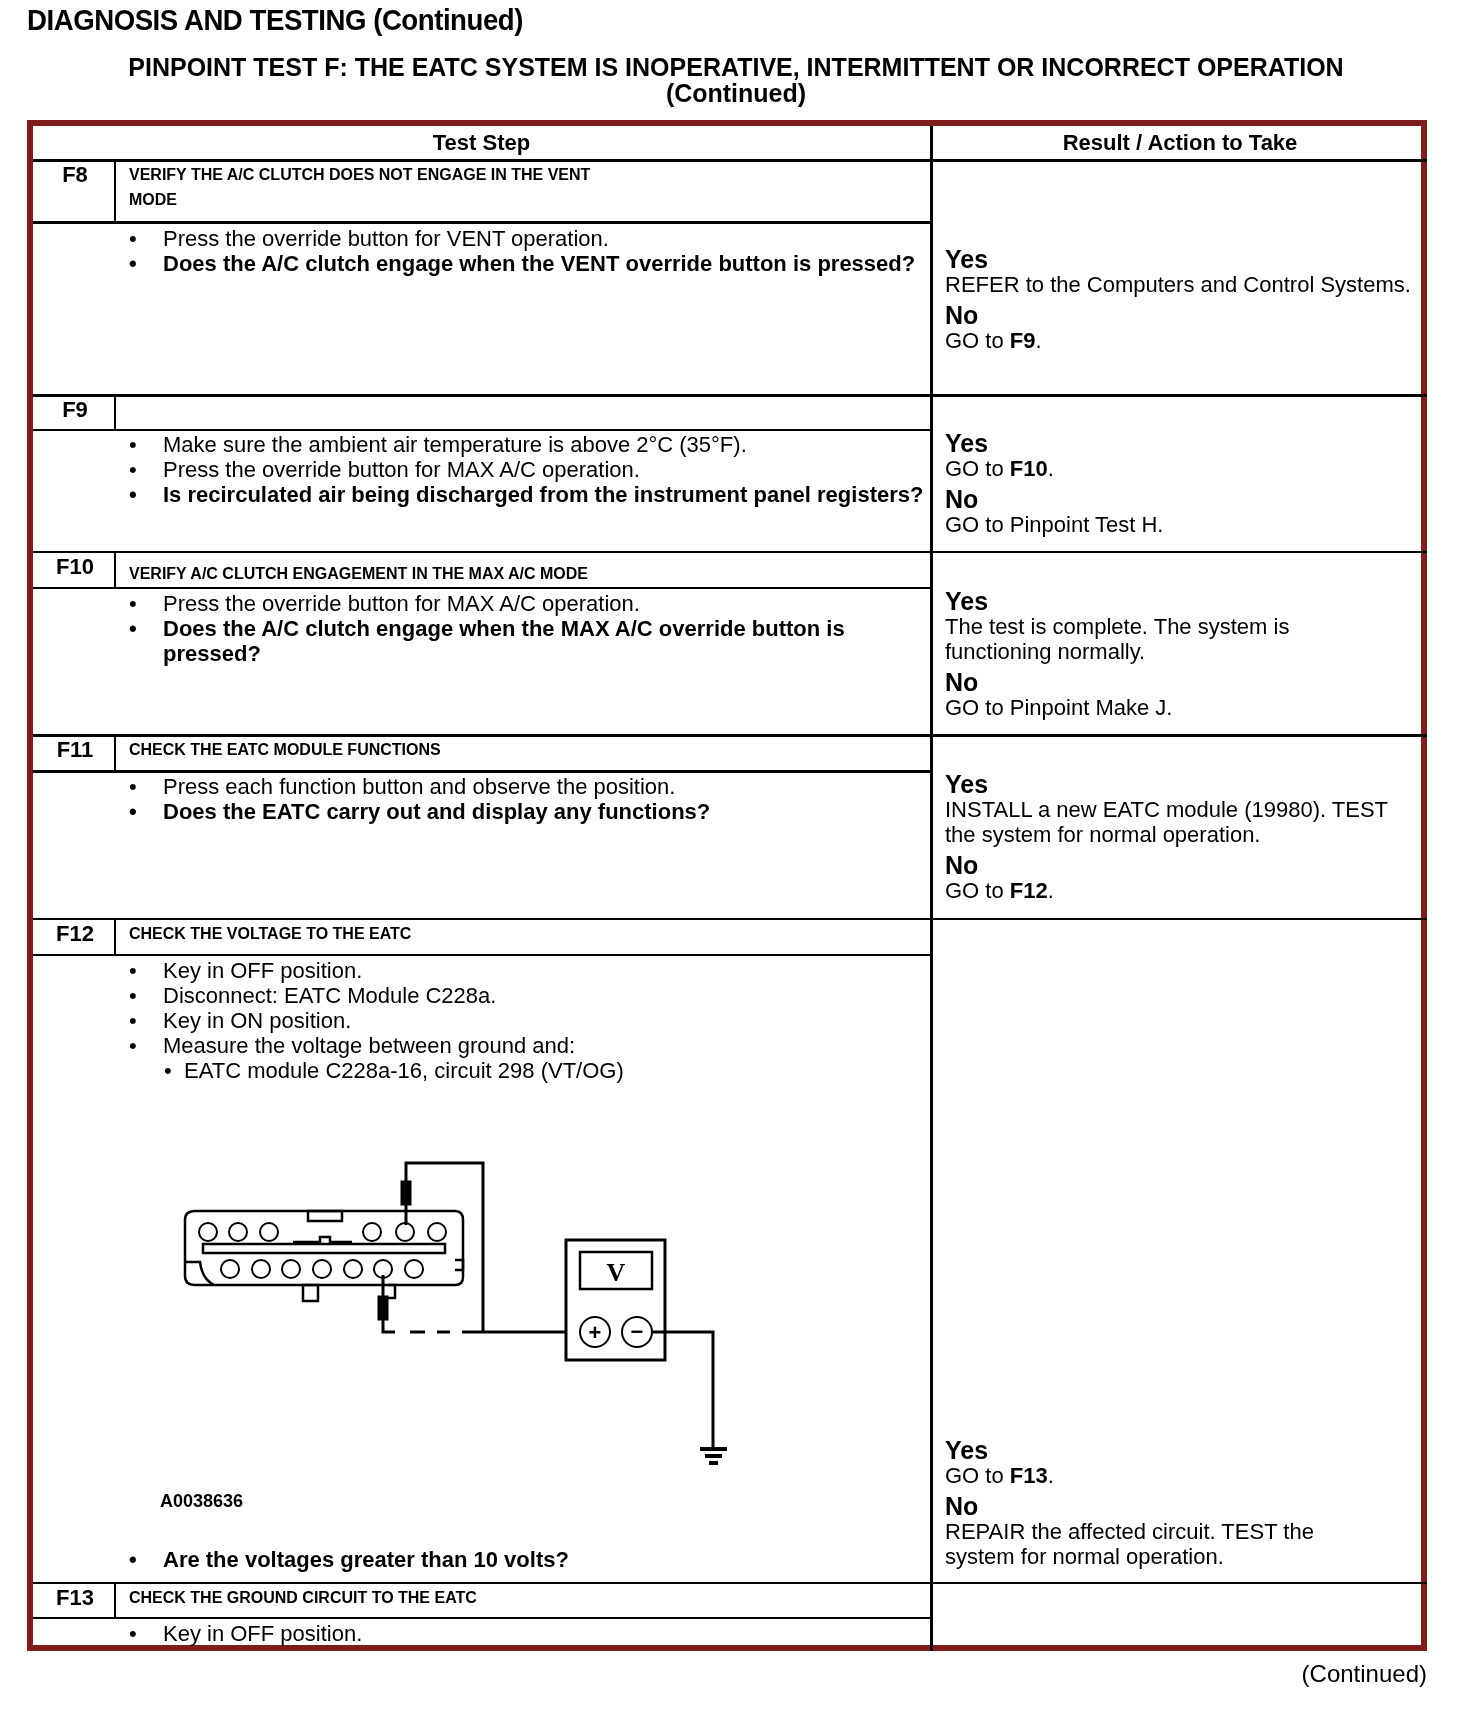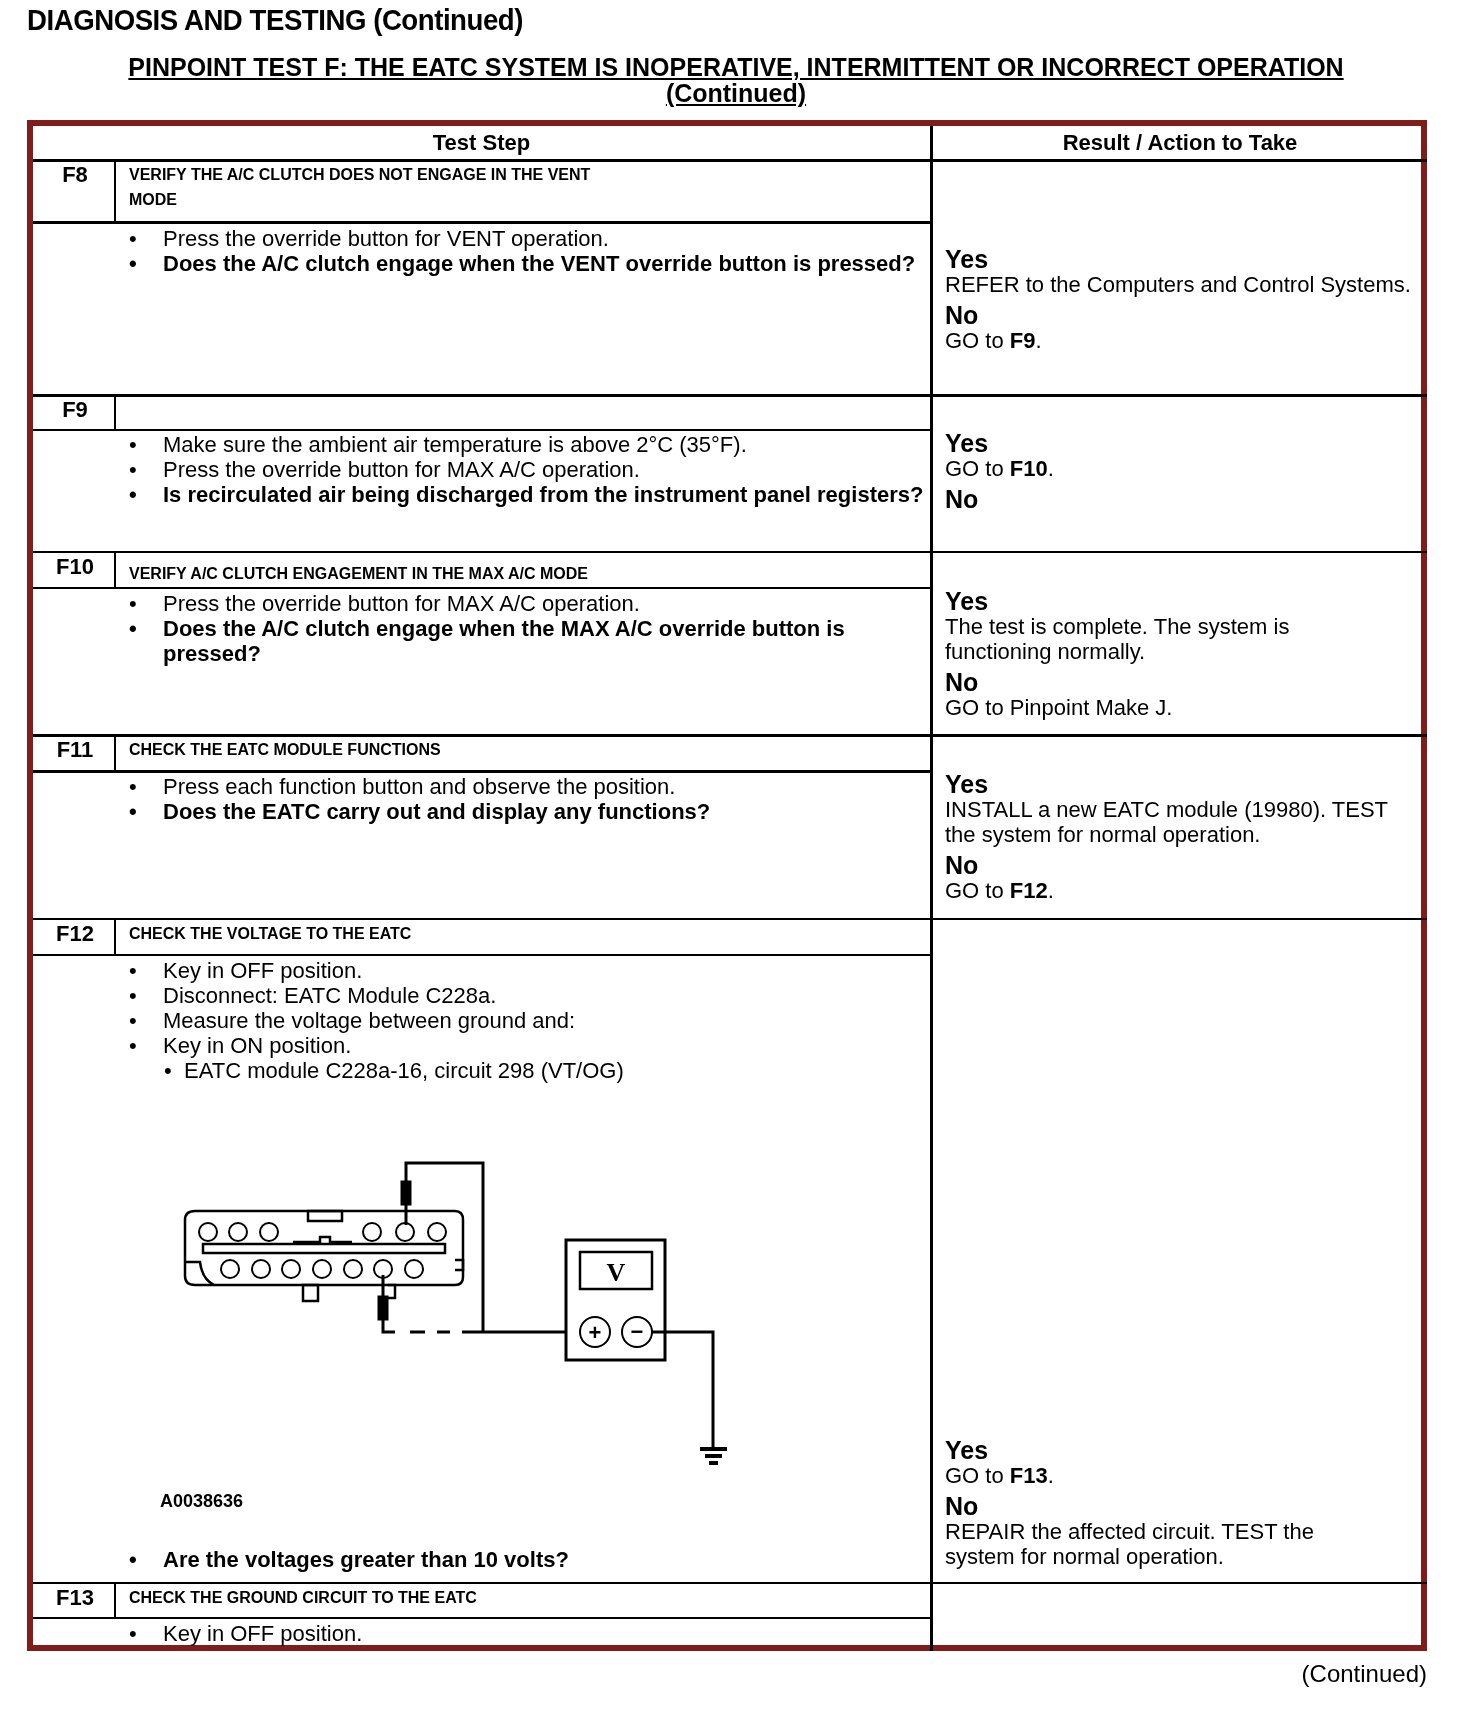--- a/index.html
+++ b/index.html
@@ -1,18 +1,18 @@
 <!DOCTYPE html>
 <html><head>
 <meta charset="utf-8">
 <style>
   html, body { margin:0; padding:0; background:#ffffff; }
   body { width:1472px; height:1710px; position:relative; font-family:"Liberation Sans", sans-serif; color:#000; overflow:hidden; }
   .title { position:absolute; left:27px; top:3px; font-size:30px; font-weight:bold; letter-spacing:-0.5px; transform:scaleX(0.92); transform-origin:left top; }
-  .subtitle { position:absolute; left:0; width:1472px; top:54px; text-align:center; font-size:25px; font-weight:bold; line-height:26px;text-decoration:underline; }
+  .subtitle { position:absolute; left:0; width:1472px; top:54px; text-align:center; font-size:25px; font-weight:bold; line-height:26px; }
   .tbl { position:absolute; left:27px; top:120px; width:1400px; height:1531px; border:6px solid #7f1d1d; box-sizing:border-box; }
   .hline { position:absolute; height:0; border-top:2px solid #000; }
   .hline.thick { border-top-width:3px; }
   .vline { position:absolute; width:0; border-left:2px solid #000; }
   .vline.thick { border-left-width:3px; }
   .cell-text { position:absolute; font-size:22px; line-height:25px; }
   .hdr { font-weight:bold; text-align:center; }
   .stepnum { position:absolute; left:0; width:84px; text-align:center; font-size:22px; font-weight:bold; }
   .stephead { position:absolute; left:96px; width:800px; font-size:16px; font-weight:bold; line-height:25px; }
   .body { position:absolute; left:93px; width:800px; font-size:22px; line-height:25px; }
@@ -78,20 +78,21 @@
     <ul>
       <li>Make sure the ambient air temperature is above 2°C (35°F).</li>
       <li>Press the override button for MAX A/C operation.</li>
       <li class="q">Is recirculated air being discharged from the instrument panel registers?</li>
     </ul>
   </div>
   <div class="result" style="top:305px;">
     <div class="lbl first">Yes</div>
     <div><span>GO to </span><b>F10</b><span>.</span></div>
     <div class="lbl">No</div>
+    <div>GO to Pinpoint Test H.</div>
   </div>
 
   <div class="vline" style="left:81px; top:427px; height:36px;"></div>
   <div class="hline" style="left:0; width:897px; top:461px;"></div>
   <div class="hline thick" style="left:0; width:1394px; top:608px;"></div>
 
   <div class="stepnum" style="top:428px;">F10</div>
   <div class="stephead" style="top:428px;margin-top:7px;">VERIFY A/C CLUTCH ENGAGEMENT IN THE MAX A/C MODE</div>
   <div class="body" style="top:465px;">
     <ul>
@@ -128,22 +129,22 @@
   <div class="vline" style="left:81px; top:794px; height:36px;"></div>
   <div class="hline" style="left:0; width:897px; top:828px;"></div>
   <div class="hline" style="left:0; width:1394px; top:1456px;"></div>
 
   <div class="stepnum" style="top:795px;">F12</div>
   <div class="stephead" style="top:795px;">CHECK THE VOLTAGE TO THE EATC</div>
   <div class="body" style="top:832px;">
     <ul>
       <li>Key in OFF position.</li>
       <li>Disconnect: EATC Module C228a.</li>
+      <li>Key in ON position.</li>
       <li>Measure the voltage between ground and:</li>
-      <li>Key in ON position.</li>
       <li class="sub">EATC module C228a-16, circuit 298 (VT/OG)</li>
     </ul>
   </div>
   <div class="figid" style="top:1365px; left:127px;">A0038636</div>
   <div class="body" style="top:1421px;">
     <ul>
       <li class="q">Are the voltages greater than 10 volts?</li>
     </ul>
   </div>
   <div class="result" style="top:1312px;">

